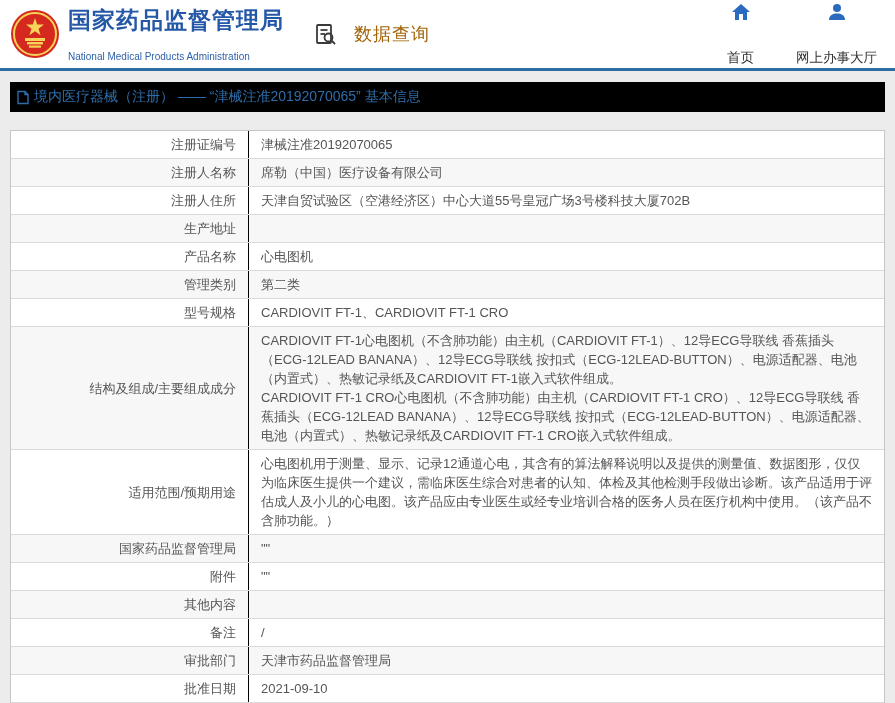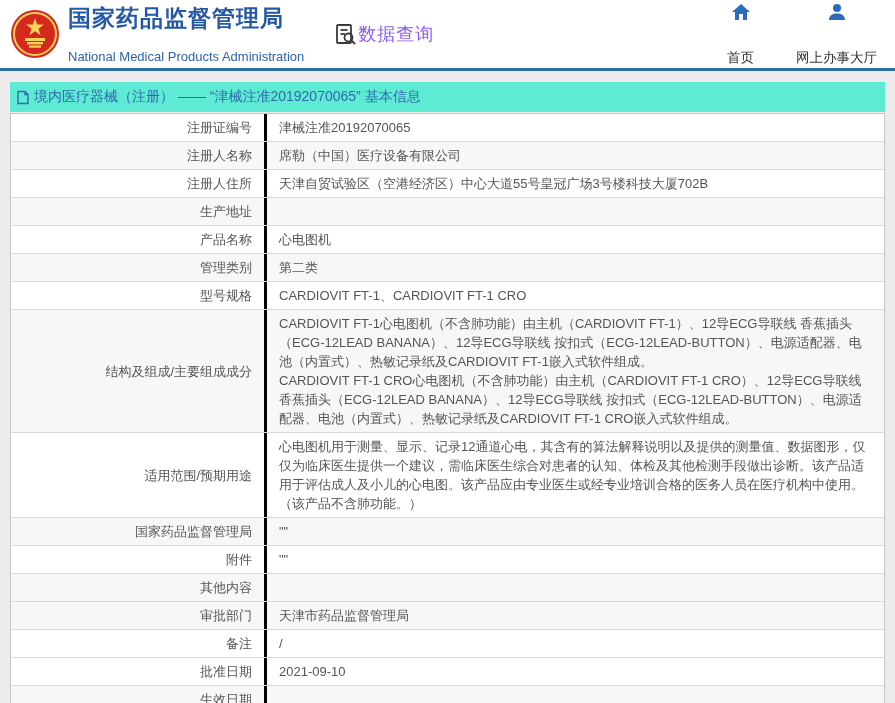--- a/index.html
+++ b/index.html
@@ -9,46 +9,46 @@
     position:relative;
   }
   
   .header {
     height:71px; background:#ffffff; display:flex; align-items:center;
     padding:0 18px 0 10px; border-bottom:3px solid #2d6da3;
   }
   .emblem { width:50px; height:50px; flex:0 0 auto; }
   .brand { margin-left:8px; }
   .brand-title { font-size:23px; font-weight:bold; color:#2458a7; letter-spacing:1px; line-height:26px; }
-  .brand-sub { font-size:13px; color:#2f62ab; margin-top:18px; }
+  .brand-sub { font-size:10px; color:#2f62ab; margin-top:18px; }
   .section-entry { display:flex; align-items:center; margin-left:30px; cursor:pointer; }
   .section-entry svg { width:24px; height:24px; }
-  .section-label { font-size:18px; color:#8b5cf6; margin-left:0; letter-spacing:1px; }
+  .section-label { font-size:18px; color:#a16207; margin-left:16px; letter-spacing:1px; }
   .header-spacer { flex:1; }
   .nav-item { display:flex; flex-direction:column; align-items:center; margin-left:42px; cursor:pointer;gap:24px; }
   .nav-item svg { width:20px; height:20px; }
   .nav-label { font-size:13.5px; color:#333; margin-top:3px; }
   
   .page { padding:11px 10px 0 10px; }
   .breadcrumb {
-    height:30px; background:#5eead4; display:flex; align-items:center;
-    padding:0 6px; margin-bottom:1px;
+    height:30px; background:#000000; display:flex; align-items:center;
+    padding:0 6px; margin-bottom:18px;
   }
   .breadcrumb svg { width:14px; height:15px; flex:0 0 auto; }
   .breadcrumb-text { font-size:14px; color:#2e6daa; margin-left:4px; }
   
   .info-table {
     background:#ffffff; border:1px solid #c6c6c6; border-bottom:1px solid #c6c6c6;
   }
   .row { display:flex; border-bottom:1px solid #dadada; background:#ffffff; }
   .row:last-child { border-bottom:none; }
   .row.alt { background:#f7f7f7; }
   .cell { padding:4px 12px; font-size:13px; color:#555; line-height:19px; }
   .cell.label {
-    width:256px; flex:0 0 auto; text-align:right; border-right:3px solid #000000;
+    width:238px; flex:0 0 auto; text-align:right; border-right:1px solid #000000;
     display:flex; align-items:center; justify-content:flex-end; min-height:23px;
   }
   .cell.value { flex:1; display:flex; align-items:flex-start; min-height:23px; }
   .value-text { white-space:pre-line; }
 </style>
 </head>
 <body>
 
 <div class="screen">
 
@@ -212,43 +212,43 @@
         <div class="row alt">
     <div class="cell label">
 
       <span class="label-text">其他内容</span>
     </div>
     <div class="cell value">
       <span class="value-text"></span>
 
     </div>
   </div>
+        <div class="row">
+    <div class="cell label">
+
+      <span class="label-text">备注</span>
+    </div>
+    <div class="cell value">
+      <span class="value-text">/</span>
+
+    </div>
+  </div>
         <div class="row alt">
     <div class="cell label">
 
       <span class="label-text">审批部门</span>
     </div>
     <div class="cell value">
       <span class="value-text">天津市药品监督管理局</span>
 
     </div>
   </div>
         <div class="row">
     <div class="cell label">
 
-      <span class="label-text">备注</span>
-    </div>
-    <div class="cell value">
-      <span class="value-text">/</span>
-
-    </div>
-  </div>
-        <div class="row">
-    <div class="cell label">
-
       <span class="label-text">批准日期</span>
     </div>
     <div class="cell value">
       <span class="value-text">2021-09-10</span>
 
     </div>
   </div>
         <div class="row alt">
     <div class="cell label">
 

